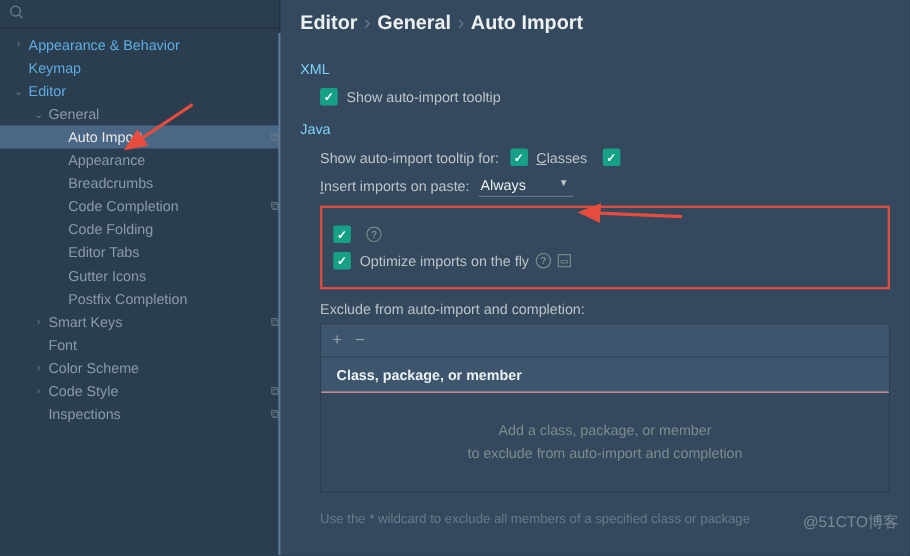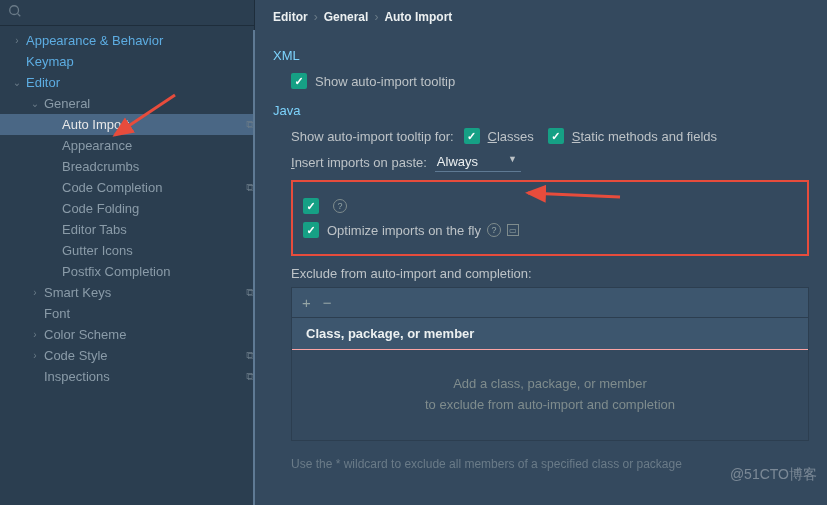--- a/index.html
+++ b/index.html
@@ -11,21 +11,21 @@
 .tree { flex: 1; overflow-y: auto; padding-top: 4px; }
 .tree-item { display: flex; align-items: center; padding: 3px 0 3px 10px; cursor: pointer; color: #8a9ba8; white-space: nowrap; }
 .tree-item.hl { color: #5dade2; font-weight: 500; }
 .tree-item.selected { background: #4a6785; color: #e8e8e8; }
 .tree-item .chev { width: 14px; text-align: center; color: #6a7b88; font-size: 10px; margin-right: 2px; }
 .tree-item .label { flex: 1; }
 .tree-item .ic { color: #6a7b88; margin-left: 4px; font-size: 11px; }
 .indent-1 { padding-left: 28px; }
 .indent-2 { padding-left: 46px; }
 .main { flex: 1; background: #34495e; display: flex; flex-direction: column; overflow: hidden; }
-.breadcrumb { padding: 10px 18px; color: #ecf0f1; font-size: 12px; }
+.breadcrumb { padding: 10px 18px; color: #ecf0f1; font-size: 18px; }
 .breadcrumb .sep { color: #6a7b88; margin: 0 6px; }
 .breadcrumb b { font-weight: 600; }
 .content { flex: 1; padding: 0 18px 10px 18px; overflow-y: auto; }
 .section-title { color: #7dd3fc; margin: 14px 0 10px 0; font-size: 13px; }
 .section-body { padding-left: 18px; }
 .row { display: flex; align-items: center; margin: 8px 0; color: #bdc3c7; }
 .checkbox { width: 16px; height: 16px; background: #16a085; border-radius: 2px; display: inline-flex; align-items: center; justify-content: center; margin-right: 8px; color: #fff; font-size: 11px; font-weight: bold; }
 .underline { text-decoration: underline; }
 .dropdown { display: inline-flex; align-items: flex-start; margin-left: 8px; color: #ecf0f1; border-bottom: 1px solid #5f7a94; padding: 2px 4px 2px 2px; min-width: 86px; justify-content: space-between; }
 .dropdown .caret { font-size: 9px; margin-left: 18px; color: #bdc3c7; }
@@ -147,21 +147,20 @@
 
       <div class="section-title">Java</div>
       <div class="section-body">
         <div class="row">
           <span>Show auto-import tooltip for:</span>
           <span style="width:10px"></span>
           <span class="checkbox">✓</span>
           <span><span class="underline">C</span><span>lasses</span></span>
           <span style="width:14px"></span>
           <span class="checkbox">✓</span>
-          <span><span class="underline">S</span><span>tatic methods and fields</span></span>
         </div>
         <div class="row">
           <span><span class="underline">I</span><span>nsert imports on paste:</span></span>
           <span class="dropdown">
             <span>Always</span>
             <span class="caret">▼</span>
           </span>
         </div>
 
         <div class="red-box">

